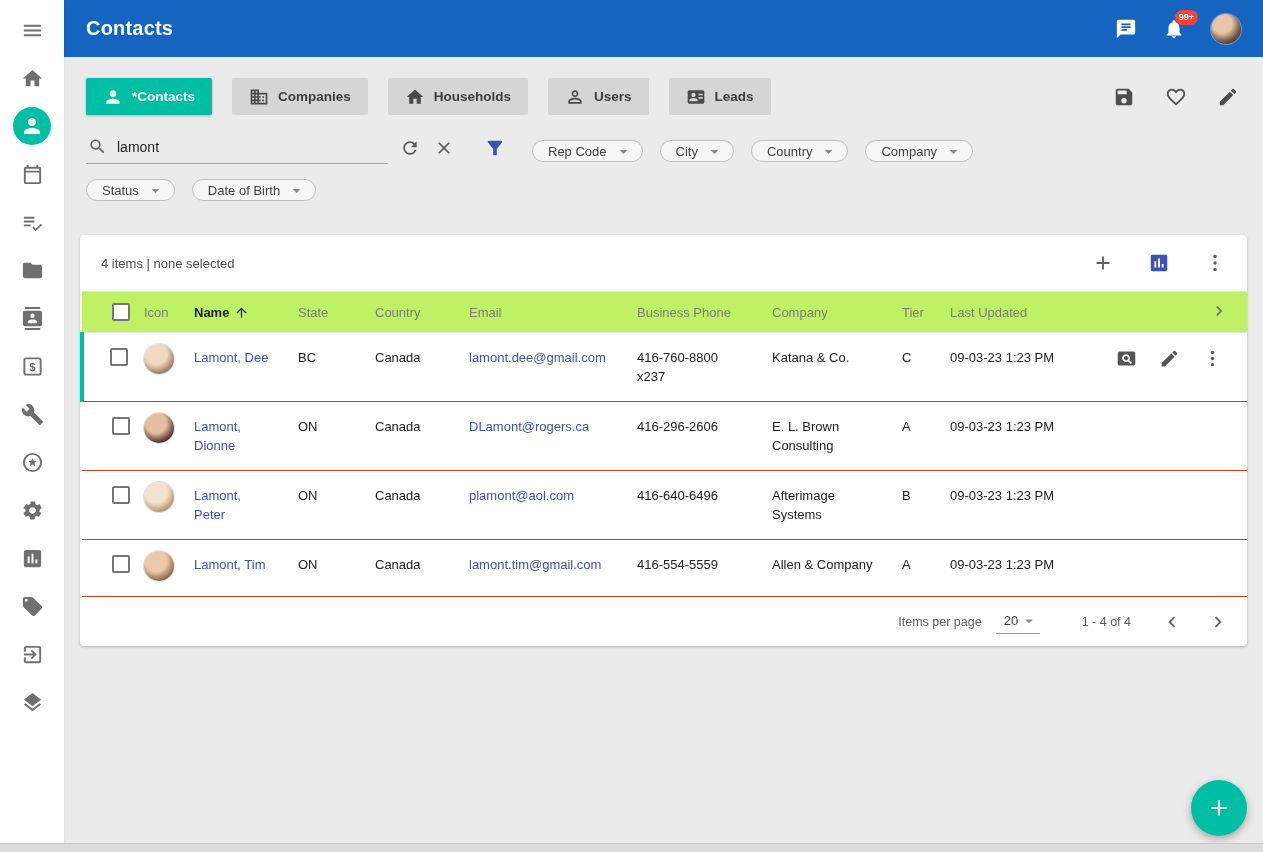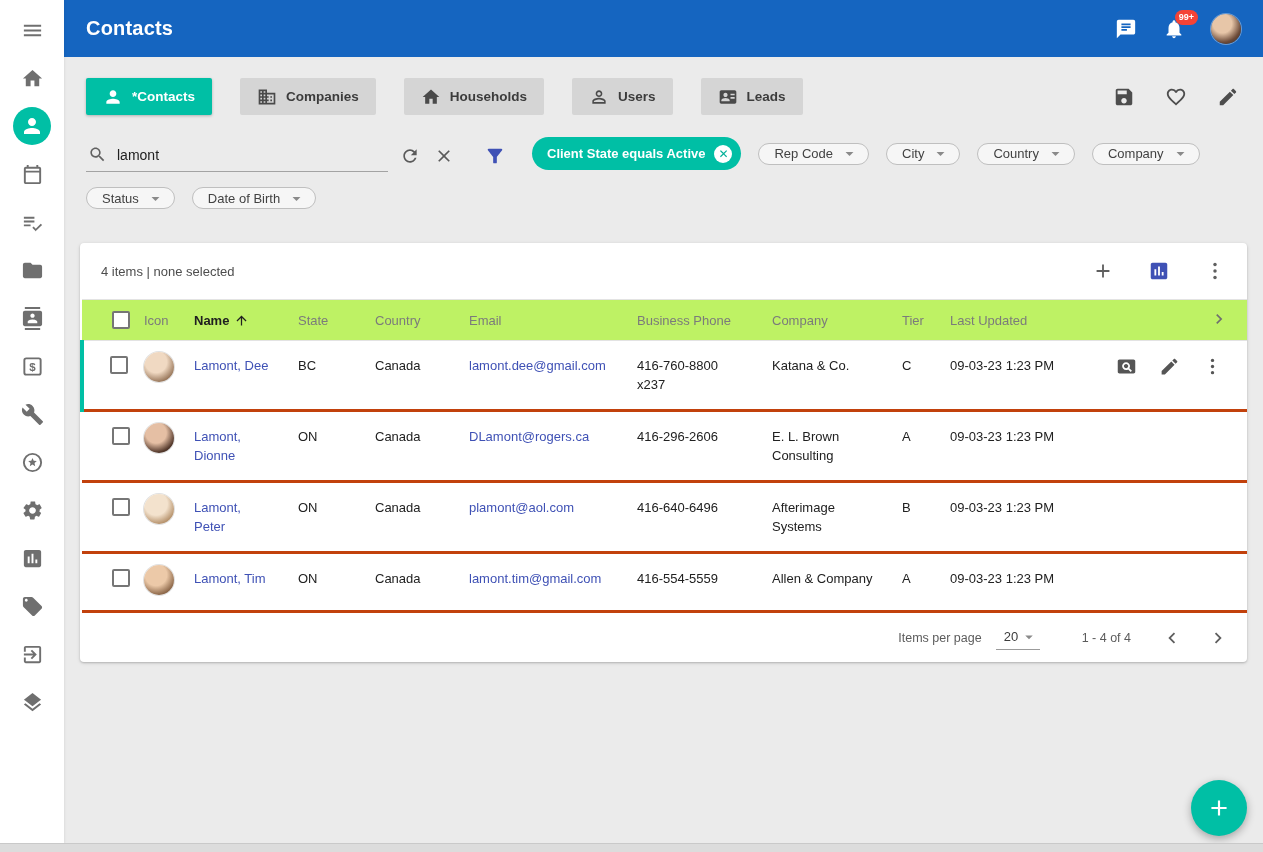--- a/index.html
+++ b/index.html
@@ -31,21 +31,21 @@
   .nbadge { position:absolute; top:-8px; right:-13px; background:#f44336; color:#fff; font-size:9px;
             font-weight:700; border-radius:9px; padding:3px 4px; line-height:1; }
   .avatar { display:block; border-radius:50%; }
   .av-user { width:30px; height:30px; background:radial-gradient(circle at 38% 32%, #e7c6a8 0 34%, #6b4a38 68%, #2f2420 100%);
              box-shadow:0 0 0 1px rgba(255,255,255,.35); }
 
   
   .content { position:absolute; left:64px; top:57px; right:0; bottom:9px; overflow:hidden; }
 
   .tabs-row { display:flex; align-items:center; padding:21px 24px 0 22px; }
-  .tab { height:37px; display:inline-flex; align-items:center; gap:9px; padding:0 17px; margin-right:28px;
+  .tab { height:37px; display:inline-flex; align-items:center; gap:9px; padding:0 17px; margin-right:20px;
          border:none; border-radius:2px; background:#d5d5d5; color:#3c3c3c; font-size:13.5px; font-weight:600;
          cursor:pointer; font-family:inherit; }
   .tab svg { width:20px; height:20px; fill:#4a4a4a; }
   .tab.active { background:#00bfa5; color:#fff; box-shadow:0 1px 3px rgba(0,0,0,.25); }
   .tab.active svg { fill:#fff; }
   .view-actions { margin-left:auto; display:flex; align-items:center; gap:30px; }
   .view-actions .icon-btn { color:#4d4d4d; }
 
   .filter-row { display:flex; align-items:flex-end; padding:22px 24px 0 22px; }
   .search-box { display:flex; align-items:center; gap:10px; width:302px; border-bottom:1px solid #a3a3a3;
@@ -79,21 +79,21 @@
   .card-head-actions .icon-btn { color:#5f5f5f; }
   .card-head-actions .icon-btn.accent { color:#3f51b5; }
 
   table { width:100%; border-collapse:collapse; table-layout:fixed; }
   thead th { font-size:13px; font-weight:400; color:#7b7b7b; text-align:left; padding:0 8px 0 0;
              height:41px; vertical-align:middle; border-top:1px solid #e3e3e3; border-bottom:1px solid #e3e3e3;
              background:#bef264; }
   th.col-name { color:#202020; font-weight:700; }
   .sort-arrow { width:15px; height:15px; fill:#202020; vertical-align:-3px; margin-left:5px; }
   td { font-size:13px; color:#212121; vertical-align:top; padding:15px 8px 15px 0;
-       border-bottom:3px solid #c2410c; line-height:19px; }
+       border-bottom:1px solid #c2410c; line-height:19px; }
   .cell-check { padding-left:30px; }
   tr.active-row td.cell-check { border-left:4px solid #00bfa5; padding-left:26px; }
   .checkbox { width:18px; height:18px; border:2px solid #767676; border-radius:2px; background:#fff;
               display:block; cursor:pointer; padding:0; }
   .cell-icon { padding-top:11px; }
   .row-avatar { width:30px; height:30px; border-radius:50%; box-shadow:0 0 0 1px rgba(0,0,0,.12); display:block; }
   .av-1 { background:radial-gradient(circle at 40% 33%, #f0d9c2 0 40%, #9b7a5e 74%, #5d4434 100%); }
   .av-2 { background:radial-gradient(circle at 40% 33%, #e5bfa4 0 38%, #54392c 72%, #241711 100%); }
   .av-3 { background:radial-gradient(circle at 40% 33%, #f3e2cd 0 42%, #b08a62 78%, #6e5238 100%); }
   .av-4 { background:radial-gradient(circle at 40% 33%, #ecc9a8 0 40%, #8a6547 75%, #4c3523 100%); }
@@ -301,24 +301,20 @@
               <path d="M19 6.4L17.6 5 12 10.6 6.4 5 5 6.4 10.6 12 5 17.6 6.4 19 12 13.4 17.6 19 19 17.6 13.4 12z"></path>
             </svg>
         </button>
       </div>
       <button class="icon-btn funnel-btn">
         <svg viewBox="0 0 24 24">
             <path d="M4.25 5.61C6.27 8.2 10 13 10 13v6c0 .55.45 1 1 1h2c.55 0 1-.45 1-1v-6s3.73-4.8 5.75-7.39c.51-.66.04-1.61-.8-1.61H5.04c-.83 0-1.3.95-.79 1.61z"></path>
           </svg>
       </button>
       <div class="chips">
-        <button class="chip-applied">
-          <span>Client State equals Active</span>
-          <span class="chip-x">✕</span>
-        </button>
         <button class="chip">
           <span>Rep Code</span>
           <svg class="caret" viewBox="0 0 24 24">
               <path d="M7 10l5 5 5-5z"></path>
             </svg>
         </button>
         <button class="chip">
           <span>City</span>
           <svg class="caret" viewBox="0 0 24 24">
               <path d="M7 10l5 5 5-5z"></path>

